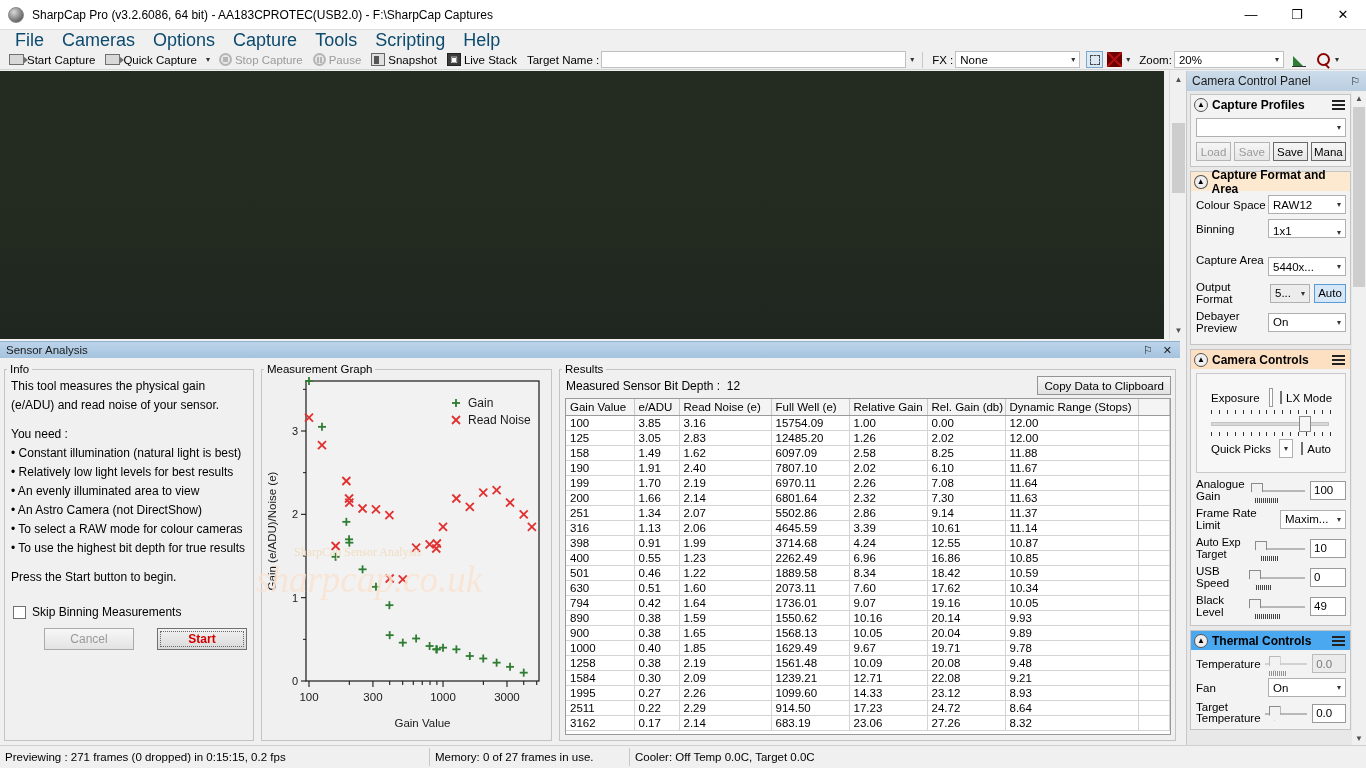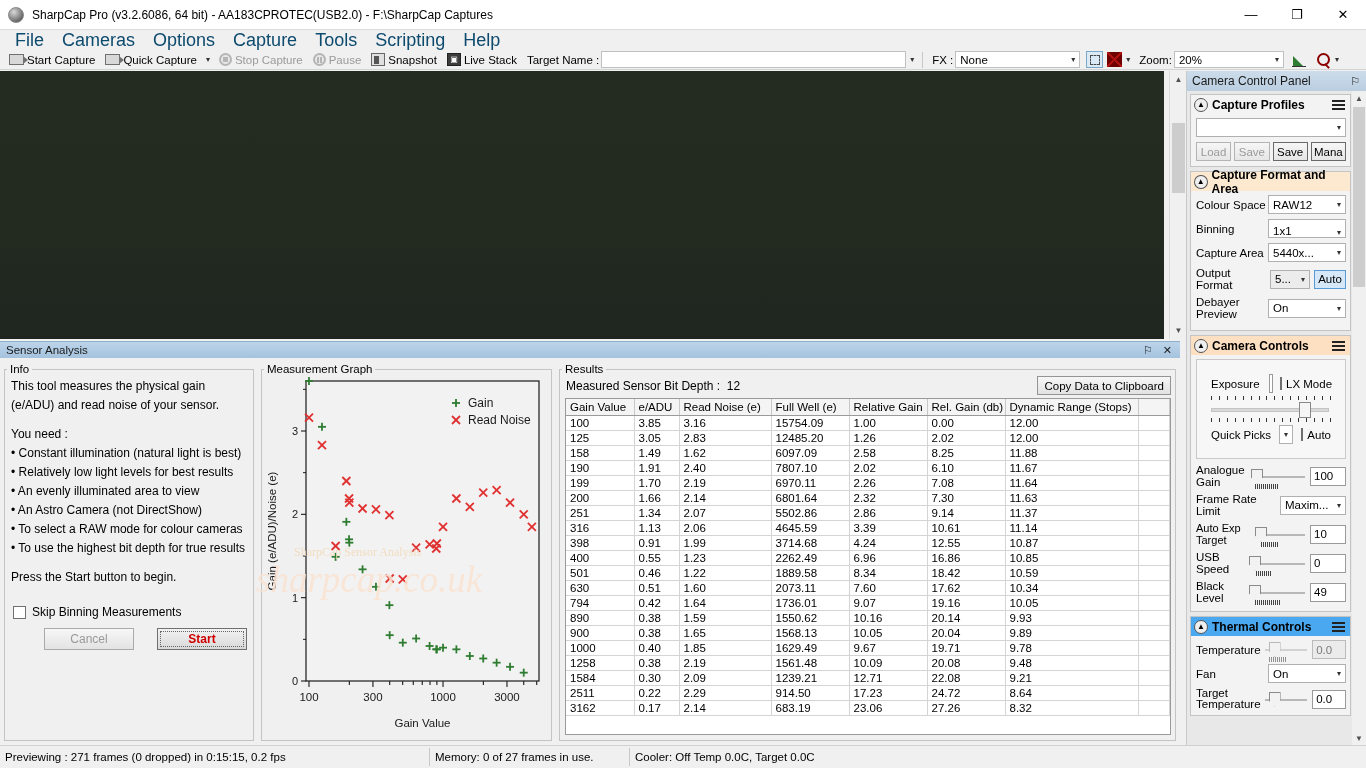--- a/index.html
+++ b/index.html
@@ -776,20 +776,30 @@
                   <td>1584</td>
                   <td>0.30</td>
                   <td>2.09</td>
                   <td>1239.21</td>
                   <td>12.71</td>
                   <td>22.08</td>
                   <td>9.21</td>
                   <td></td>
                 </tr>
                 <tr>
+                  <td>1995</td>
+                  <td>0.27</td>
+                  <td>2.26</td>
+                  <td>1099.60</td>
+                  <td>14.33</td>
+                  <td>23.12</td>
+                  <td>8.93</td>
+                  <td></td>
+                </tr>
+                <tr>
                   <td>2511</td>
                   <td>0.22</td>
                   <td>2.29</td>
                   <td>914.50</td>
                   <td>17.23</td>
                   <td>24.72</td>
                   <td>8.64</td>
                   <td></td>
                 </tr>
                 <tr>
@@ -857,21 +867,21 @@
           </div>
           <div class="row">
             <span class="lbl">Binning</span>
             <div class="combo" style="width:78px;align-items:flex-end;">
               <span>1x1</span>
               <i>▾</i>
             </div>
           </div>
           <div class="row">
             <span class="lbl">Capture Area</span>
-            <div class="combo" style="width:78px;">
+            <div class="combo" style="width:78px;margin-top:14px;">
               <span>5440x...</span>
               <i>▾</i>
             </div>
           </div>
           <div class="row">
             <span class="lbl">Output Format</span>
             <div class="combo grey" style="width:40px;">
               <span>5...</span>
               <i>▾</i>
             </div>

